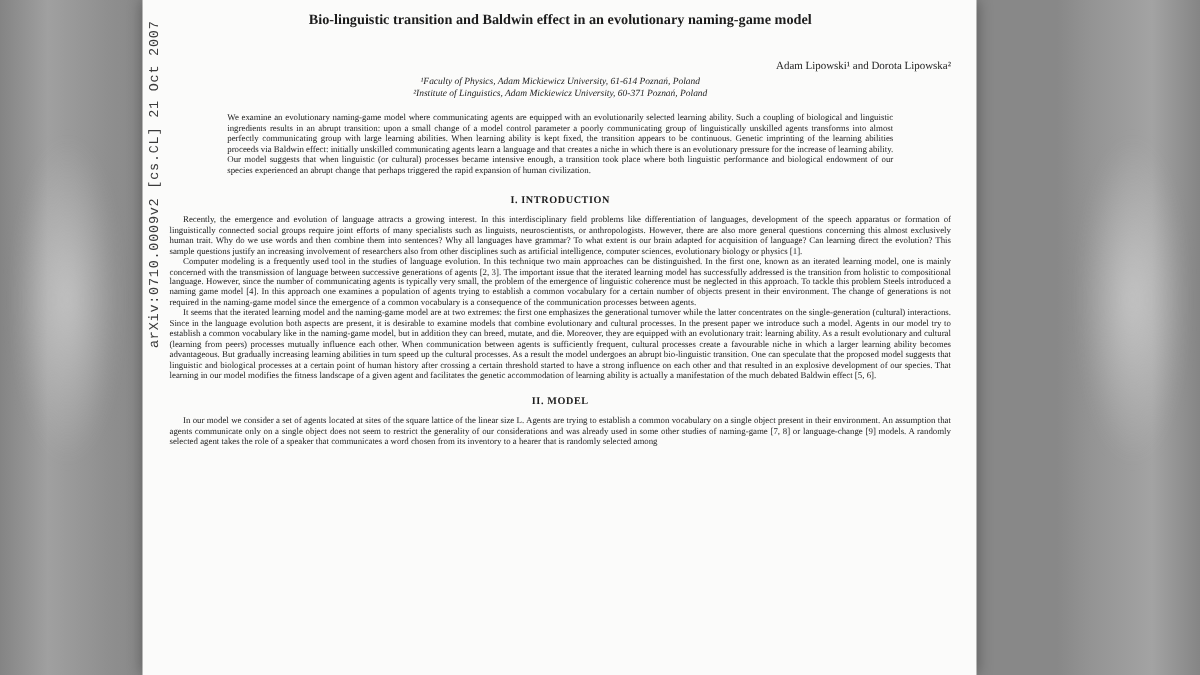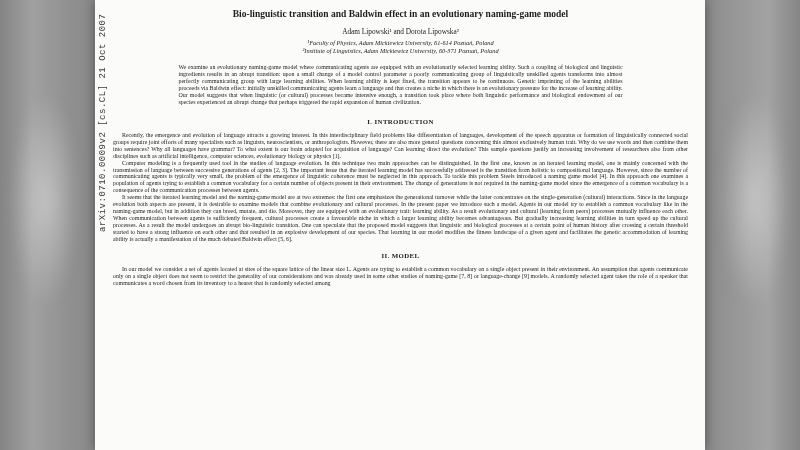--- a/index.html
+++ b/index.html
@@ -18,21 +18,21 @@
   }
   .blur-blob {
     position:absolute; width:70px; height:220px; top:90px;
     background:radial-gradient(ellipse at center, rgba(235,235,235,0.5), rgba(235,235,235,0) 70%);
     filter:blur(6px);
   }
   .blur-left { left:10px; }
   .blur-right { right:10px; }
   .page {
     position:absolute; left:95px; top:0;
-    width:610px; height:450px;
+    width:556px; height:450px;
     background:#fbfbfa;
     box-shadow:0 0 10px rgba(0,0,0,0.4);
     padding:7px 17px 0 18px;
     color:#1c1c1c;
   }
   .arxiv-stamp {
     position:absolute;
     left:3px; top:232px;
     transform:rotate(-90deg);
     transform-origin:left top;
@@ -43,23 +43,23 @@
     color:#3a3a3a;
   }
   .title {
     text-align:center;
     font-weight:bold;
     font-size:9.5px;
     line-height:1.1;
     margin-top:2px;
   }
   .authors {
-    text-align:center;
+    text-align:right;
     font-size:7.3px;
-    margin-top:8px;
+    margin-top:20px;
   }
   .affils {
     text-align:center;
     font-style:italic;
     font-size:6.3px;
     line-height:1.25;
     margin-top:3px;
   }
   .abstract {
     width:444px;

